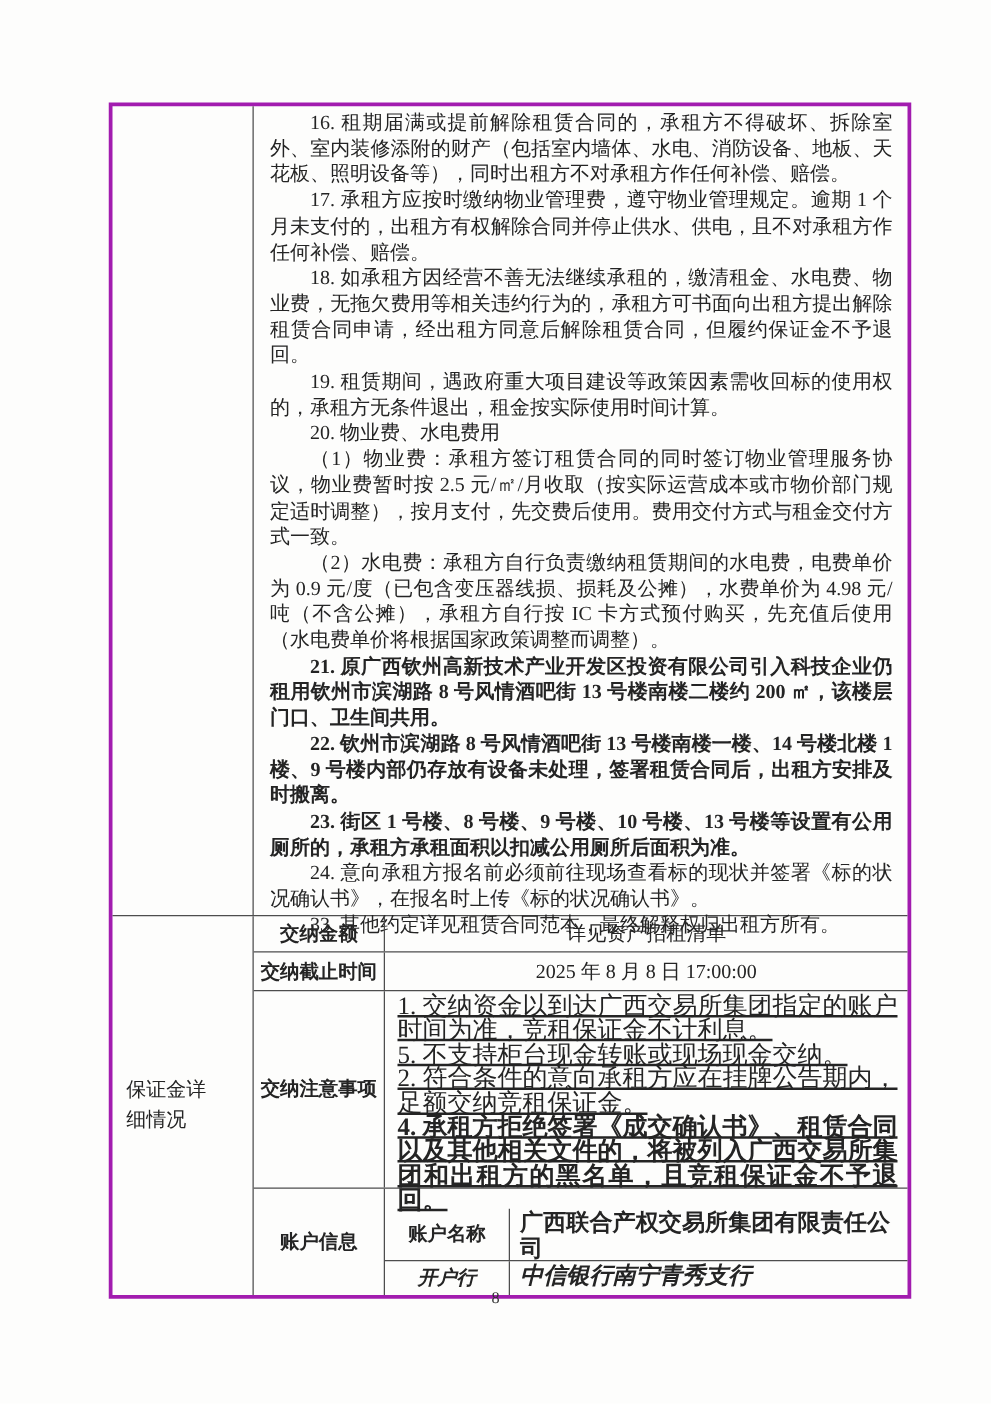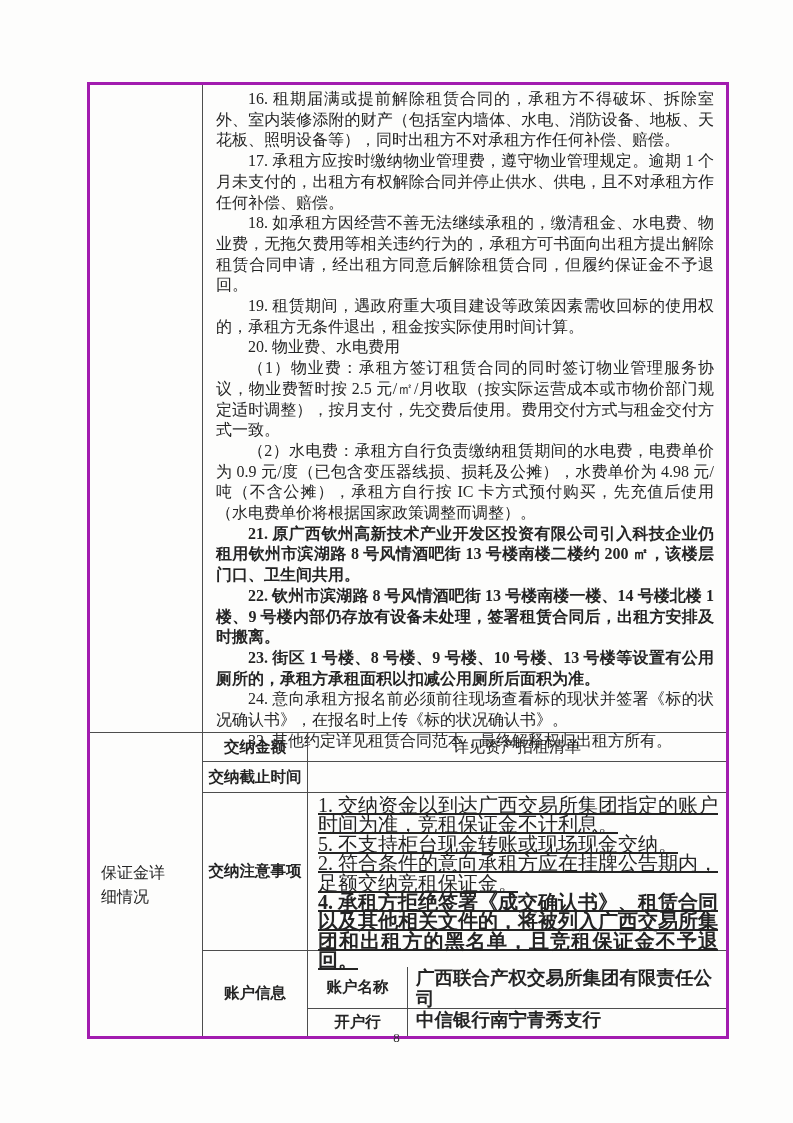--- a/index.html
+++ b/index.html
@@ -73,21 +73,21 @@
     flex: 1;
     padding: 3px 8px 0 10px;
     font-size: 20px;
     line-height: 19.4px;
     text-align: justify;
     text-decoration: underline;
   }
   .r-account { flex: 1; }
   .acct-fields { flex: 1; display: flex; flex-direction: column; }
   .facct { display: flex; border-bottom: 1px solid #4d4d4d; }
-  .facct:last-child { border-bottom: none; }
+  .facct:last-child { border-bottom: none; font-style: italic; }
   .facct-name {
     width: 100px;
     border-right: 1px solid #4d4d4d;
     display: flex;
     align-items: center;
     justify-content: center;
     font-family: "Liberation Sans", "DejaVu Sans", sans-serif;
     font-weight: bold;
     font-size: 15.5px;
   }
@@ -145,20 +145,21 @@
       </div>
       <div class="bottom-right">
 
         <div class="brow r-amount">
           <div class="blabel">交纳金额</div>
           <div class="bvalue">详见资产招租清单</div>
         </div>
 
         <div class="brow r-deadline">
           <div class="blabel">交纳截止时间</div>
+          <div class="bvalue">2025 年 8 月 8 日 17:00:00</div>
         </div>
 
         <div class="brow r-notes">
           <div class="blabel">交纳注意事项</div>
           <div class="notes-cell">
             <p>1. 交纳资金以到达广西交易所集团指定的账户时间为准，竞租保证金不计利息。</p>
             <p>5. 不支持柜台现金转账或现场现金交纳。</p>
             <p>2. 符合条件的意向承租方应在挂牌公告期内，足额交纳竞租保证金。</p>
             <p class="bold">4. 承租方拒绝签署《成交确认书》、租赁合同以及其他相关文件的，将被列入广西交易所集团和出租方的黑名单，且竞租保证金不予退回。</p>
           </div>

